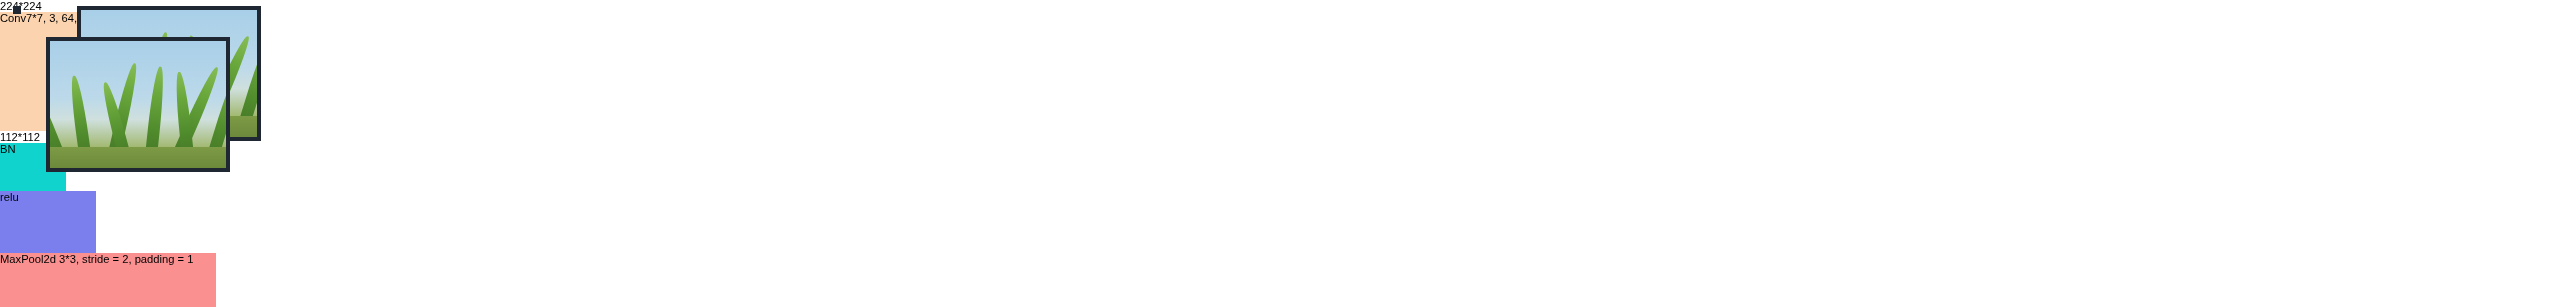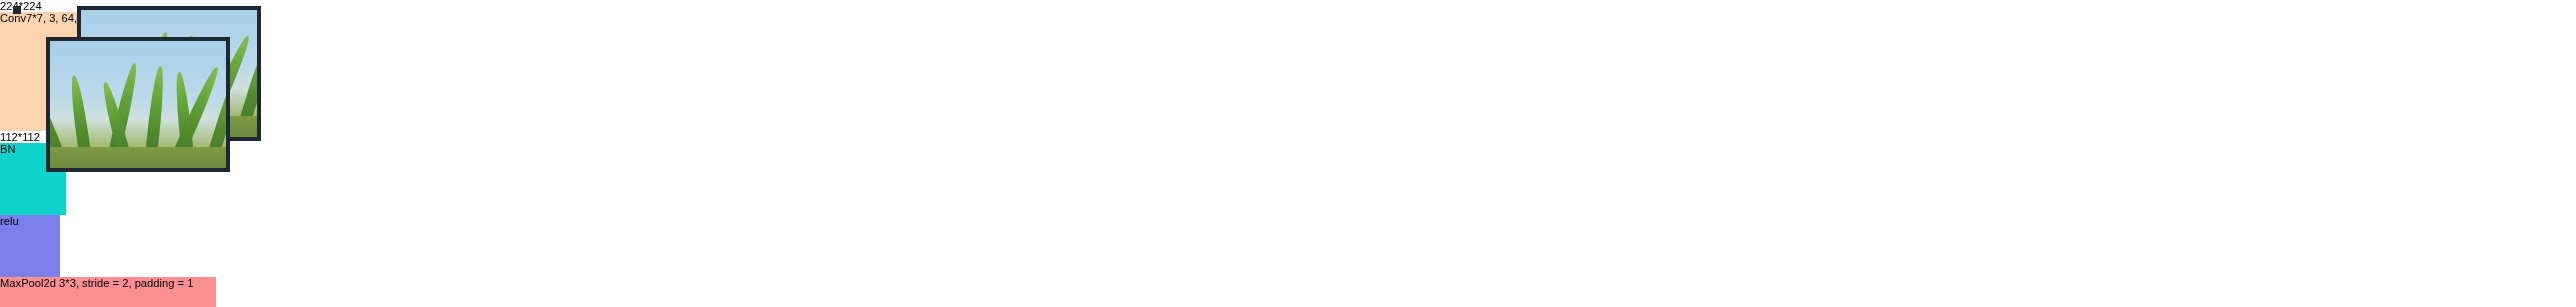--- a/index.html
+++ b/index.html
@@ -149,22 +149,22 @@
   <div class="arrow" style="left:261px; top:91px; width:35px;"></div>
 
   <div class="block" style="left:300px; top:32px; width:208px; height:119px; background:#FBD3AE;">Conv7*7,
 3, 64,
 stride = 2,
 padding = 3</div>
   <div class="caption" style="left:300px; top:163px; width:208px;">112*112</div>
 
   <div class="arrow" style="left:509px; top:91px; width:35px;"></div>
 
-  <div class="block flatright" style="left:548px; top:62px; width:66px; height:72px; background:#0FD3CC;">BN</div>
-  <div class="block flatleft" style="left:614px; top:62px; width:60px; height:62px; background:#7B7FEE;">relu</div>
+  <div class="block flatright" style="left:548px; top:62px; width:66px; height:48px; background:#0FD3CC;">BN</div>
+  <div class="block flatleft" style="left:614px; top:62px; width:96px; height:62px; background:#7B7FEE;">relu</div>
 
   <div class="arrow" style="left:689px; top:91px; width:35px;"></div>
 
   <div class="block" style="left:784px; top:32px; width:216px; height:119px; background:#FB9090;">MaxPool2d
 3*3,
 stride = 2,
 padding = 1</div>
 
   <div class="arrow" style="left:1001px; top:91px; width:35px;"></div>
 

